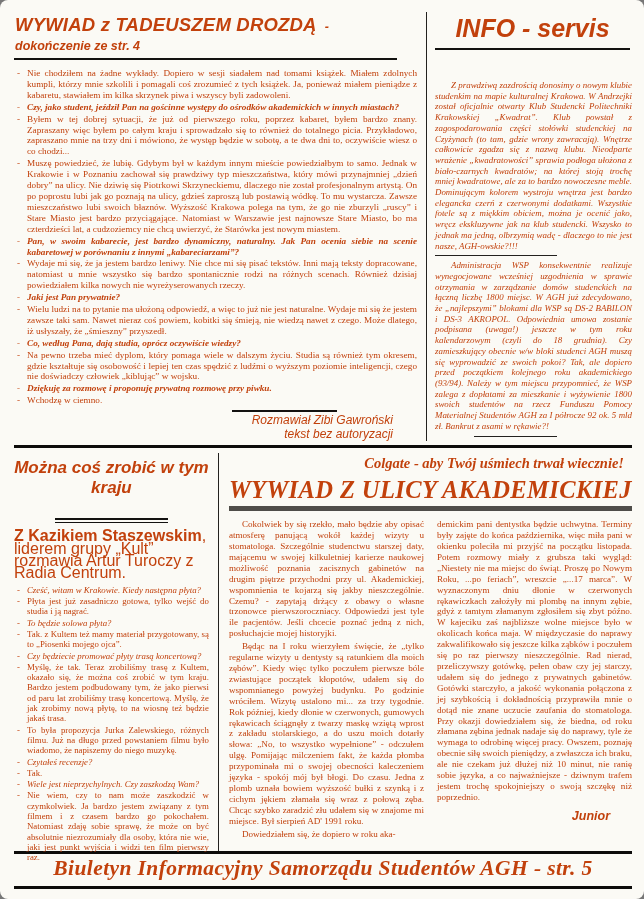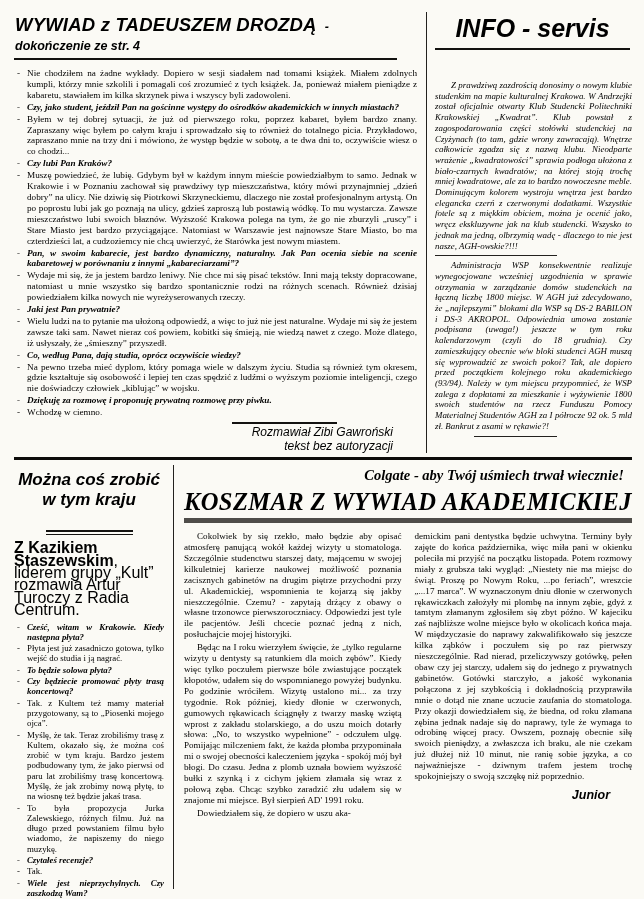--- a/index.html
+++ b/index.html
@@ -1,23 +1,24 @@
 <!DOCTYPE html>
 <html lang="pl"><head>
 <meta charset="utf-8">
 <style>
   * { margin:0; padding:0; box-sizing:border-box; }
   html,body { background:#777; }
   .page {
     width:644px; height:899px; margin:0 auto;
-    background:#fbfaf5; color:#000000;
+    background:#fbfaf5; color:#c2410c;
     overflow:hidden; position:relative;
     font-family:"Liberation Serif", serif;
     display:flex; flex-direction:column;
     padding:12px 12px 10px 14px;
+    border-radius:8px;
   }
   
   .top { display:flex; }
   .top-left { width:412px; padding-right:9px; }
   .top-right { flex:1; border-left:1.5px solid #23211e; padding-left:8px; }
 
   .iv-header { border-bottom:2.5px solid #131210; padding:2px 0 4px 1px; margin-bottom:8px; width:95%; }
   .iv-title { font:italic 700 18.5px "Liberation Sans", sans-serif; letter-spacing:.2px; }
   .iv-sub   { font:italic 700 12.5px "Liberation Sans", sans-serif; margin-left:4px; }
 
@@ -42,21 +43,21 @@
   
   .middle { display:flex; margin-top:5px; flex:1; min-height:0; }
   .mid-left { width:233px; border-right:1.5px solid #23211e; padding-right:9px; }
   .mid-right { flex:1; padding-left:10px; }
 
   .kazik-title { font:italic 700 17px "Liberation Sans", sans-serif; text-align:center; padding:5px 0 20px; }
   .kazik-underline { width:58%; height:5px; border-top:2.5px solid #131210; border-bottom:1px solid #131210; margin:0 auto 7px; }
   .kazik-intro { font-family:"Liberation Sans", sans-serif; font-size:16px; line-height:12.4px; margin-bottom:5px; }
   .kazik-intro .k-bold { font-weight:700; }
   .kazik-body { font-size:8.8px; line-height:10.3px; }
-  .kazik-body .qa-item.q { font-style:italic; font-weight:700; }
+  .kazik-body .qa-item.q { font-style:italic; font-weight:400; }
 
   .colgate { text-align:right; font:italic 700 14.5px "Liberation Serif", serif; padding:2px 8px 3px 0; }
   .koszmar-title { font:italic 700 24.5px "Liberation Serif", serif; letter-spacing:.4px; white-space:nowrap;
                    border-bottom:5px solid #4f4d49; padding-bottom:2px; margin:1px 0 8px; }
   .article { display:flex; gap:13px; font-size:9.1px; line-height:10.9px; text-align:justify; }
   .art-col { flex:1; min-width:0; }
   .art-p { text-indent:13px; margin-bottom:2px; }
   .art-col.col2 .art-p { text-indent:0; }
   .junior { text-align:right; font:italic 700 12.5px "Liberation Sans", sans-serif; padding-right:22px; margin-top:6px; }
 
@@ -84,23 +85,20 @@
           </div>
 
           <div class="qa-item q">
             <span>Czy, jako student, jeździł Pan na gościnne występy do ośrodków akademickich w innych miastach?</span>
           </div>
 
           <div class="qa-item a">
             <span>Byłem w tej dobrej sytuacji, że już od pierwszego roku, poprzez kabaret, byłem bardzo znany. Zapraszany więc byłem po całym kraju i sprowadzało się to również do totalnego picia. Przykładowo, zapraszano mnie na trzy dni i mówiono, że występ będzie w sobotę, a te dwa dni to, oczywiście wiesz o co chodzi...</span>
           </div>
 
-          <div class="qa-item q">
-            <span>Czy lubi Pan Kraków?</span>
-          </div>
 
           <div class="qa-item a">
             <span>Muszę powiedzieć, że lubię. Gdybym był w każdym innym mieście powiedziałbym to samo. Jednak w Krakowie i w Poznaniu zachował się prawdziwy typ mieszczaństwa, który mówi przynajmniej „dzień dobry” na ulicy. Nie dziwię się Piotrkowi Skrzyneckiemu, dlaczego nie został profesjonalnym artystą. On po poprostu lubi jak go poznają na ulicy, gdzieś zaproszą lub postawią wódkę. To mu wystarcza. Zawsze mieszczaństwo lubi swoich błaznów. Wyższość Krakowa polega na tym, że go nie zburzyli „ruscy” i Stare Miasto jest bardzo przyciągające. Natomiast w Warszawie jest najnowsze Stare Miasto, bo ma czterdzieści lat, a cudzoziemcy nie chcą uwierzyć, że Starówka jest nowym miastem.</span>
           </div>
 
           <div class="qa-item q">
             <span>Pan, w swoim kabarecie, jest bardzo dynamiczny, naturalny. Jak Pan ocenia siebie na scenie kabaretowej w porównaniu z innymi „kabareciarzami”?</span>
           </div>
 
           <div class="qa-item a">
@@ -170,26 +168,26 @@
           </div>
 
           <div class="qa-item a">
             <span>Płyta jest już zasadniczo gotowa, tylko wejść do studia i ją nagrać.</span>
           </div>
 
           <div class="qa-item q">
             <span>To będzie solowa płyta?</span>
           </div>
 
+          <div class="qa-item a">
+            <span>Tak. z Kultem też mamy materiał przygotowany, są to „Piosenki mojego ojca”.</span>
+          </div>
+
           <div class="qa-item q">
             <span>Czy będziecie promować płyty trasą koncertową?</span>
-          </div>
-
-          <div class="qa-item a">
-            <span>Tak. z Kultem też mamy materiał przygotowany, są to „Piosenki mojego ojca”.</span>
           </div>
 
           <div class="qa-item a">
             <span>Myślę, że tak. Teraz zrobiliśmy trasę z Kultem, okazało się, że można coś zrobić w tym kraju. Bardzo jestem podbudowany tym, że jako pierwsi od paru lat zrobiliśmy trasę koncertową. Myślę, że jak zrobimy nową płytę, to na wiosnę też będzie jakaś trasa.</span>
           </div>
 
 
           <div class="qa-item a">
             <span>To była propozycja Jurka Zalewskiego, różnych filmu. Już na długo przed powstaniem filmu było wiadomo, że napiszemy do niego muzykę.</span>
           </div>
@@ -209,43 +207,46 @@
           <div class="qa-item a">
             <span>Nie wiem, czy to nam może zaszkodzić w czymkolwiek. Ja bardzo jestem związany z tym filmem i z czasem bardzo go pokochałem. Natomiast zdaję sobie sprawę, że może on być absolutnie niezrozumiały dla osoby, która nie wie, jaki jest punkt wyjścia i widzi ten film pierwszy raz.</span>
           </div>
 
         </div>
 
     </div>
 
     <div class="mid-right">
       <div class="colgate">Colgate - aby Twój uśmiech trwał wiecznie!</div>
-      <div class="koszmar-title">KOSZMAR Z WYWIAD AKADEMICKIEJ</div>
+      <div class="koszmar-title">WYWIAD Z ULICY AKADEMICKIEJ</div>
       <div class="article">
         <div class="art-col col1">
 
             <p class="art-p">
               <span>Cokolwiek by się rzekło, mało będzie aby opisać atmosferę panującą wokół każdej wizyty u stomatologa. Szczególnie studenctwu starszej daty, mającemu w swojej kilkuletniej karierze naukowej możliwość poznania zacisznych gabinetów na drugim piętrze przychodni przy ul. Akademickiej, wspomnienia te kojarzą się jakby nieszczególnie. Czemu? - zapytają drżący z obawy o własne trzonowce pierwszoroczniacy. Odpowiedzi jest tyle ile pacjentów. Jeśli chcecie poznać jedną z nich, posłuchajcie mojej historyjki.</span>
             </p>
 
             <p class="art-p">
               <span>Będąc na I roku wierzyłem święcie, że „tylko regularne wizyty u dentysty są ratunkiem dla moich zębów”. Kiedy więc tylko poczułem pierwsze bóle zwiastujące początek kłopotów, udałem się do wspomnianego powyżej budynku. Po godzinie wróciłem. Wizytę ustalono mi... za trzy tygodnie. Rok później, kiedy dłonie w czerwonych, gumowych rękawicach ściągnęły z twarzy maskę wziętą wprost z zakładu stolarskiego, a do uszu moich dotarły słowa: „No, to wszystko wypełnione” - odczułem ulgę. Pomijając milczeniem fakt, że każda płomba przypominała mi o swojej obecności kaleczeniem języka - spokój mój był błogi. Do czasu. Jedna z plomb uznała bowiem wyższość bułki z szynką i z cichym jękiem złamała się wraz z połową zęba. Chcąc szybko zaradzić złu udałem się w znajome mi miejsce. Był sierpień AD' 1991 roku.</span>
             </p>
 
             <p class="art-p">
-              <span>Dowiedziałem się, że dopiero w uszu aka-</span>
+              <span>Dowiedziałem się, że dopiero w roku aka-</span>
             </p>
           </div>
         <div class="art-col col2">
           <div>
 
               <p class="art-p">
                 <span>demickim pani dentystka będzie uchwytna. Terminy były zajęte do końca października, więc miła pani w okienku poleciła mi przyjść na początku listopada. Potem rozmowy miały z grubsza taki wygląd: „Niestety nie ma miejsc do świąt. Proszę po Nowym Roku, ...po feriach”, wreszcie „...17 marca”. W wyznaczonym dniu dłonie w czerwonych rękawiczkach założyły mi plombę na innym zębie, gdyż z tamtym złamanym zgłosiłem się zbyt późno. W kajeciku zaś najbliższe wolne miejsce było w okolicach końca maja. W międzyczasie do naprawy zakwalifikowało się jeszcze kilka ząbków i poczułem się po raz pierwszy nieszczególnie. Rad nierad, przeliczywszy gotówkę, pełen obaw czy jej starczy, udałem się do jednego z prywatnych gabinetów. Gotówki starczyło, a jakość wykonania połączona z jej szybkością i dokładnością przyprawiła mnie o dotąd nie znane uczucie zaufania do stomatologa. Przy okazji dowiedziałem się, że biedna, od roku złamana zębina jednak nadaje się do naprawy, tyle że wymaga to odrobinę więcej pracy. Owszem, poznaję obecnie siłę swoich pieniędzy, a zwłaszcza ich braku, ale nie czekam już dłużej niż 10 minut, nie ranię sobie języka, a co najważniejsze - dziwnym trafem jestem trochę spokojniejszy o swoją szczękę niż poprzednio.</span>
               </p>
             </div>
           <div class="junior">Junior</div>
         </div>
       </div>
     </div>
   </div>
 
+  <div class="footer">
+    <div class="footer-text">Biuletyn Informacyjny Samorządu Studentów AGH - str. 5</div>
+  </div>
 
 </div>
 
 </body></html>

